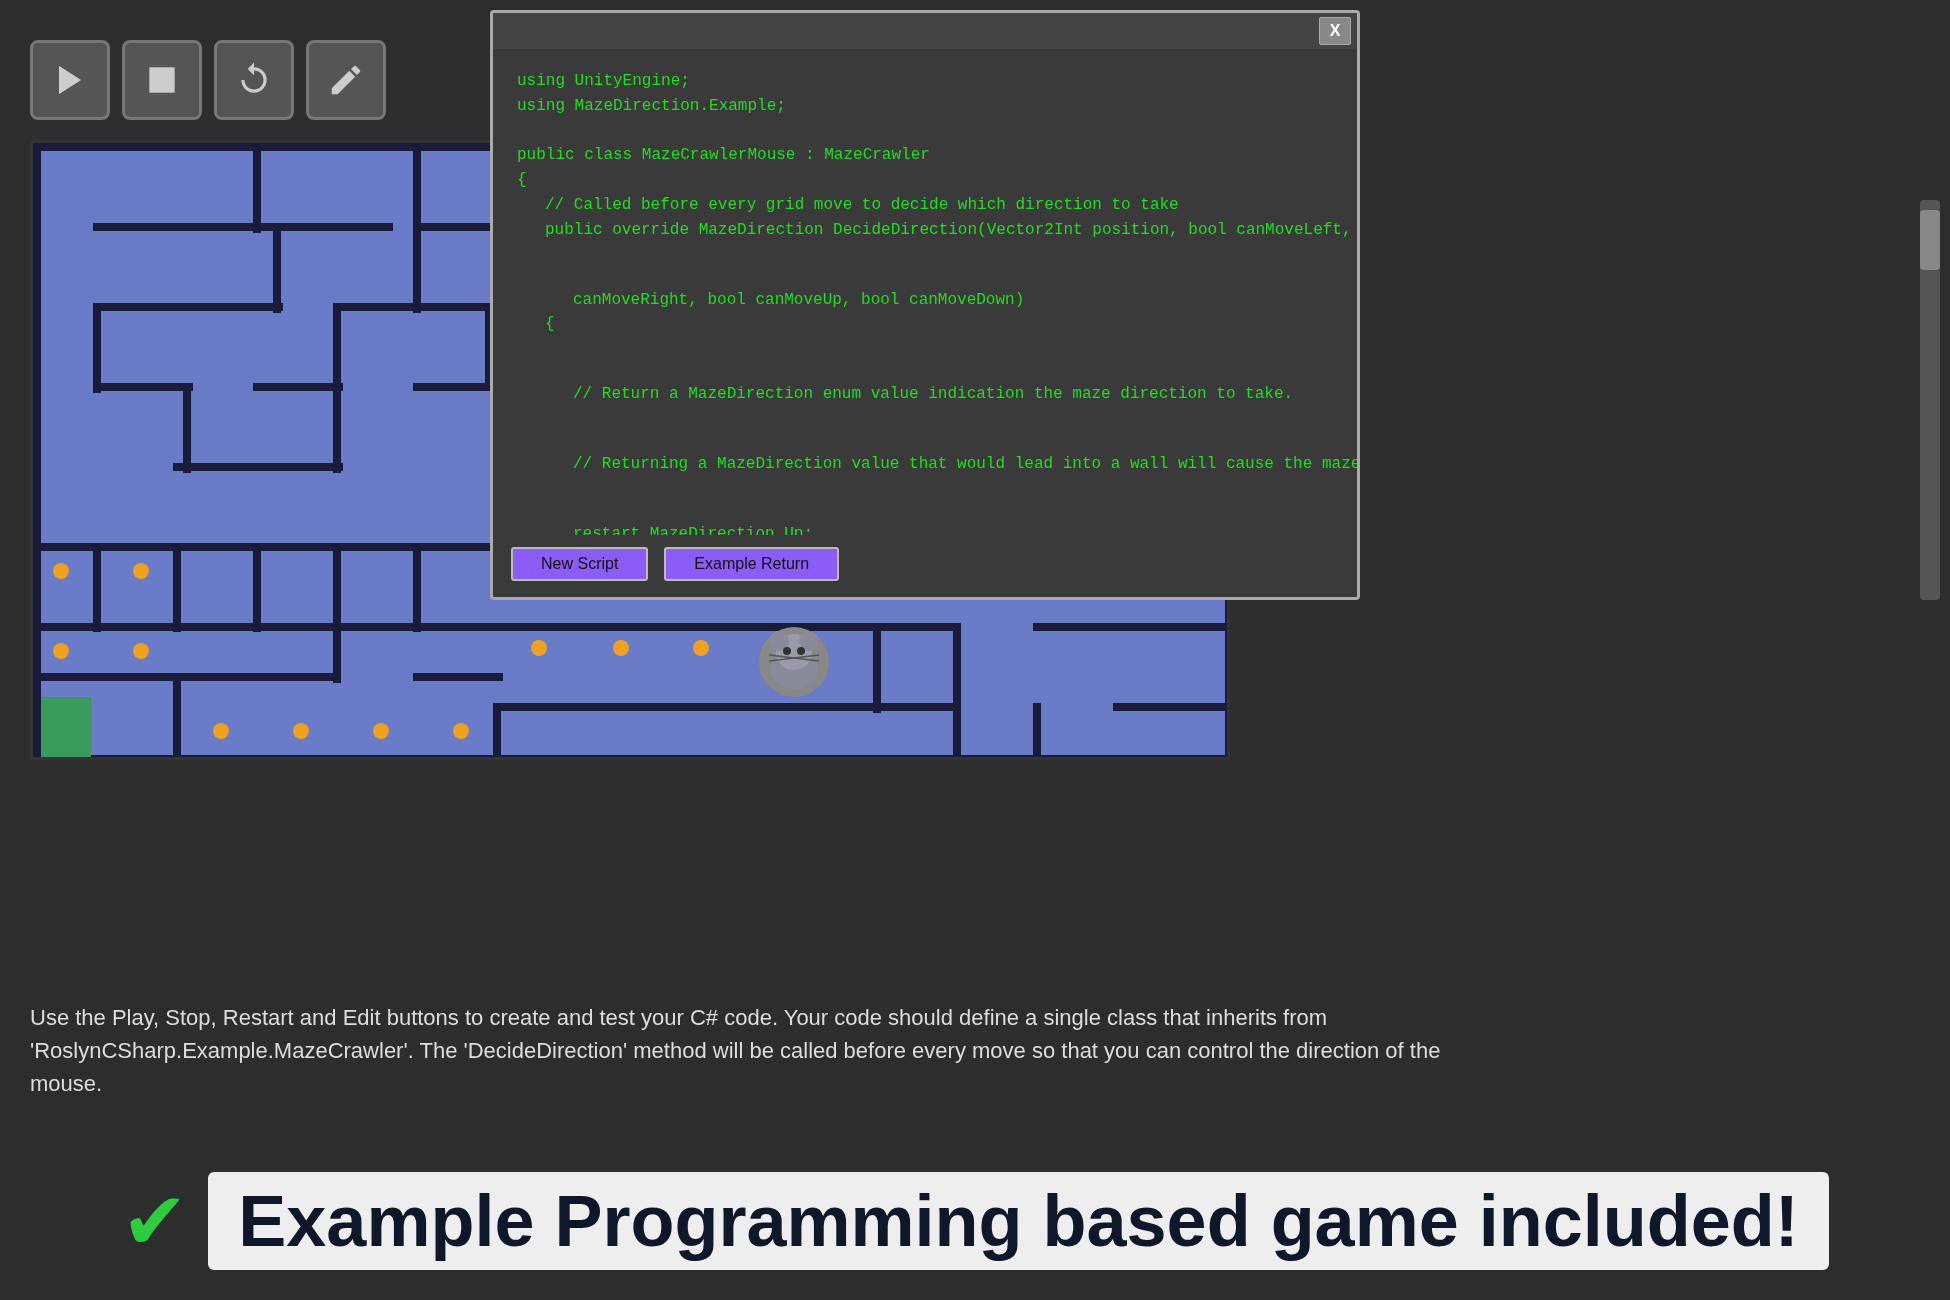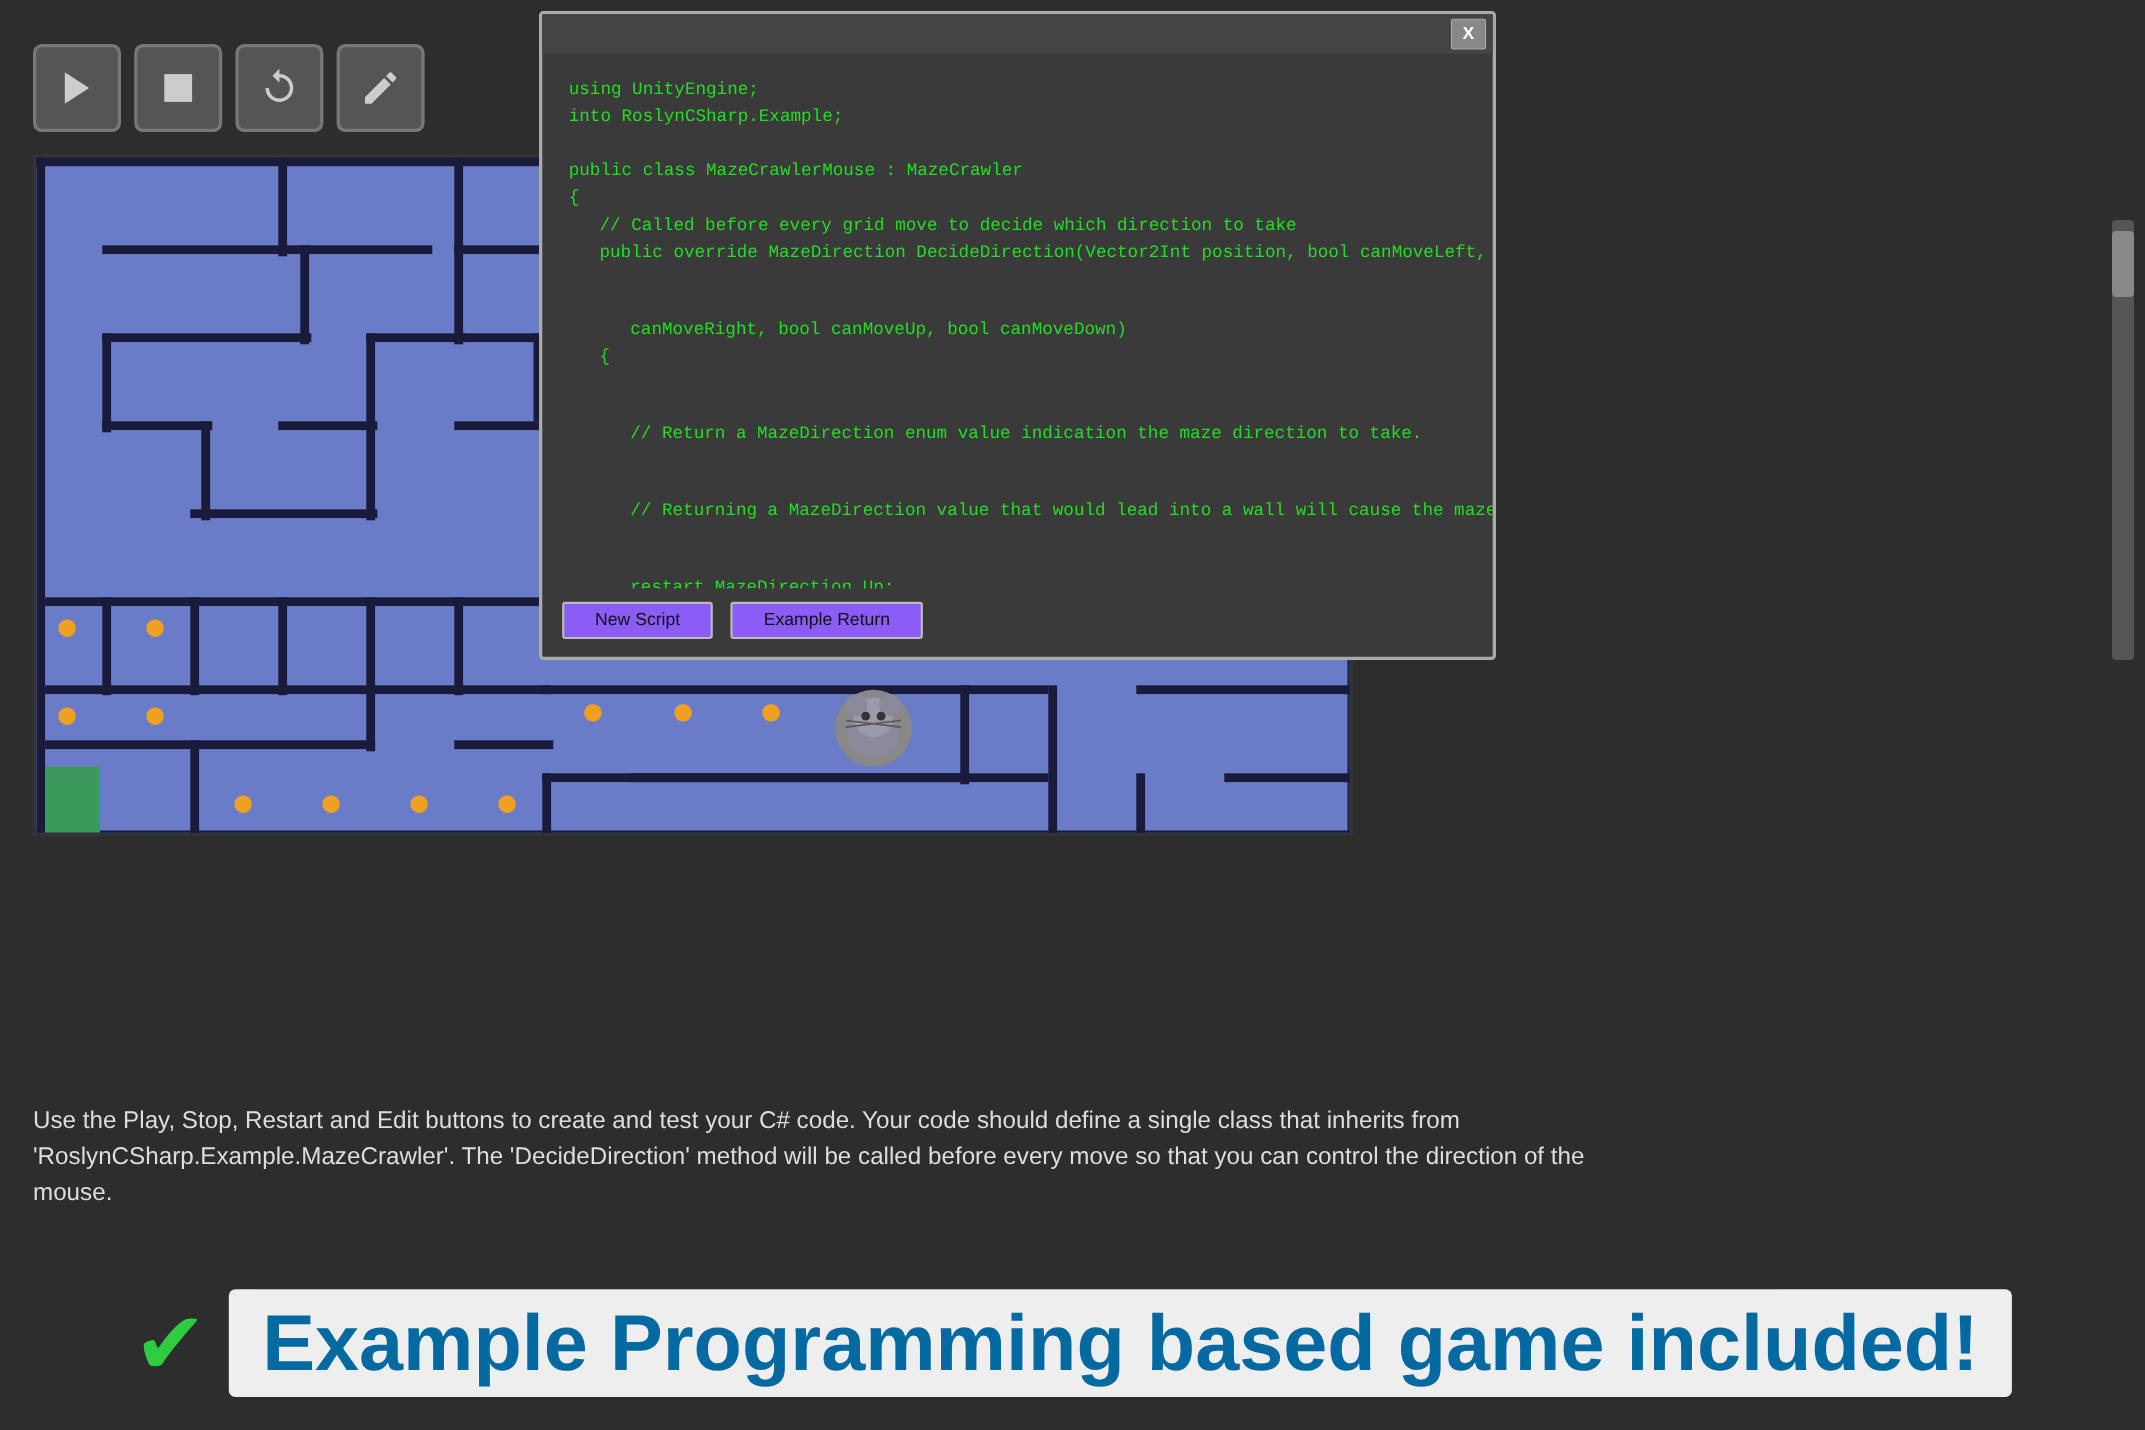--- a/index.html
+++ b/index.html
@@ -184,21 +184,21 @@
     }
 
     .checkmark {
       font-size: 80px;
       color: #2ecc40;
     }
 
     .banner-text {
       font-size: 72px;
       font-weight: bold;
-      color: #0369a1;
+      color: #0f172a;
       background: #eee;
       padding: 8px 30px;
       border-radius: 6px;
     }
 
     
     .side-scroll {
       position: absolute;
       right: 10px;
       top: 200px;
@@ -340,21 +340,21 @@
   <div class="exit-marker" style="bottom:0;left:8px;"></div>
 
 </div>
 
 <div class="code-modal">
   <div class="code-modal-header">
     <button class="close-btn">X</button>
   </div>
   <div class="code-content">
     <div class="code-line">using UnityEngine;</div>
-    <div class="code-line">into RoslynCSharp.Example;</div>
+    <div class="code-line">using MazeDirection.Example;</div>
     <div class="code-line">&nbsp;</div>
     <div class="code-line">public class MazeCrawlerMouse : MazeCrawler</div>
     <div class="code-line">{</div>
     <div class="code-line indent1">// Called before every grid move to decide which direction to take</div>
     <div class="code-line indent1">public override MazeDirection DecideDirection(Vector2Int position, bool canMoveLeft, bool</div>
     <div class="code-line indent2">canMoveRight, bool canMoveUp, bool canMoveDown)</div>
     <div class="code-line indent1">{</div>
     <div class="code-line indent2">// Return a MazeDirection enum value indication the maze direction to take.</div>
     <div class="code-line indent2">// Returning a MazeDirection value that would lead into a wall will cause the maze crawl to restart</div>
     <div class="code-line indent2">restart MazeDirection.Up;</div>

